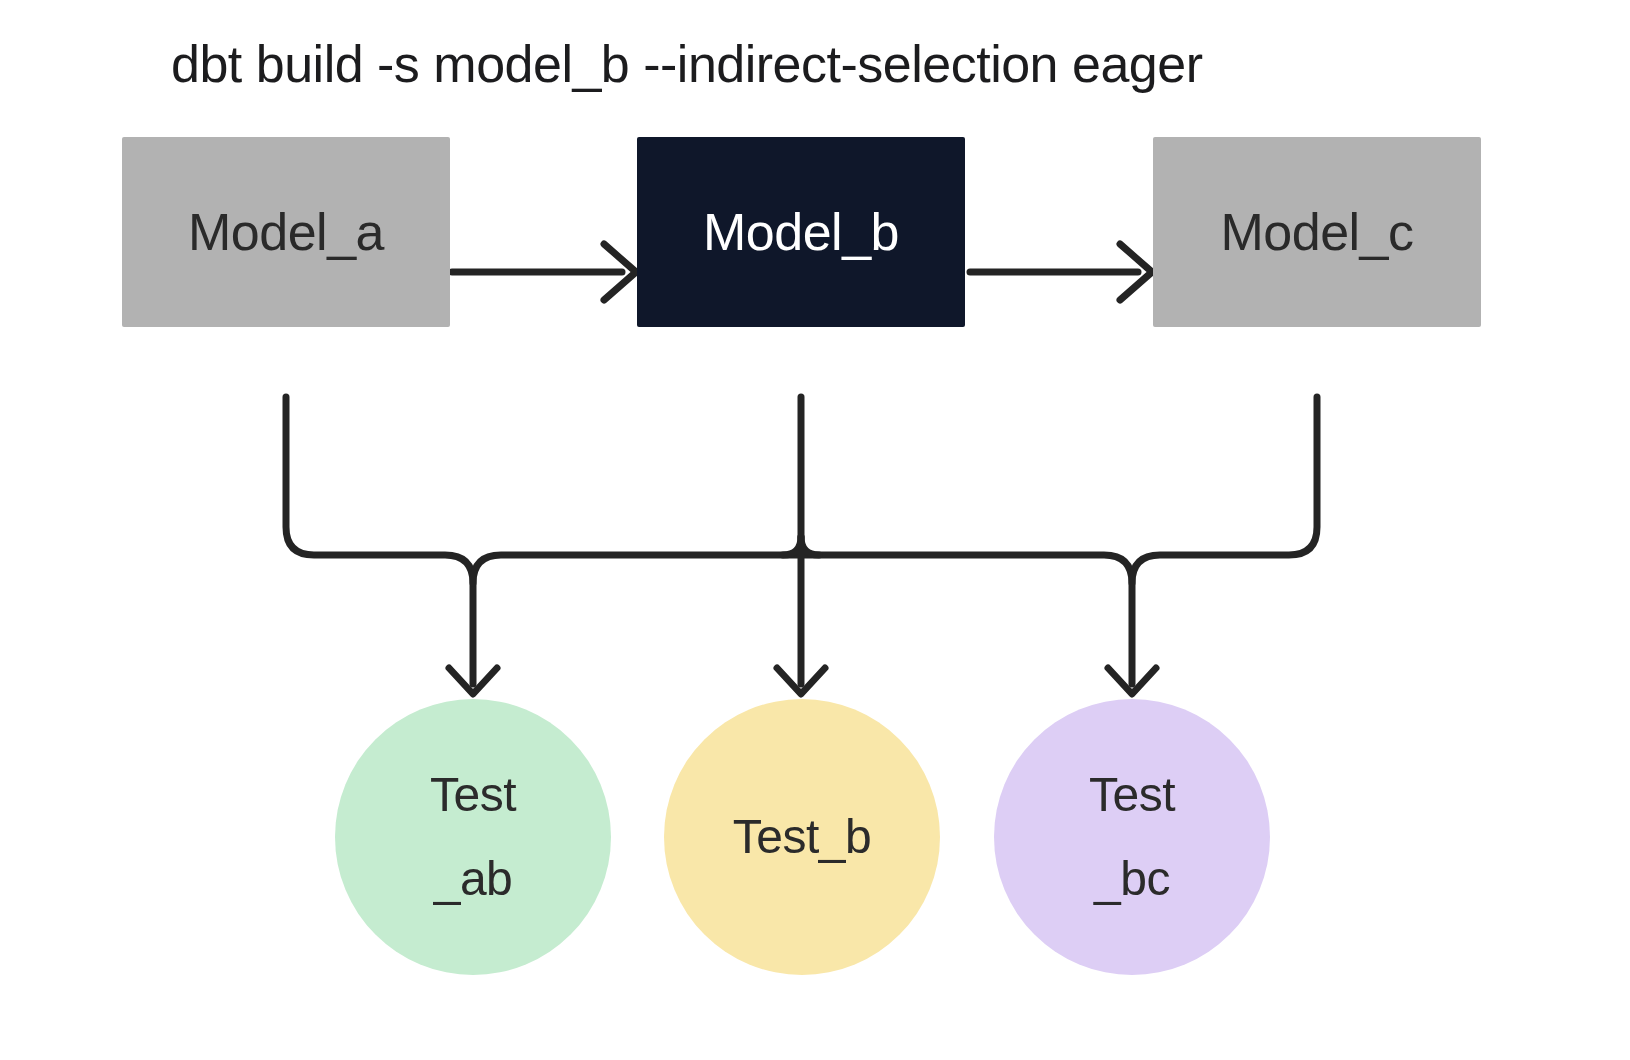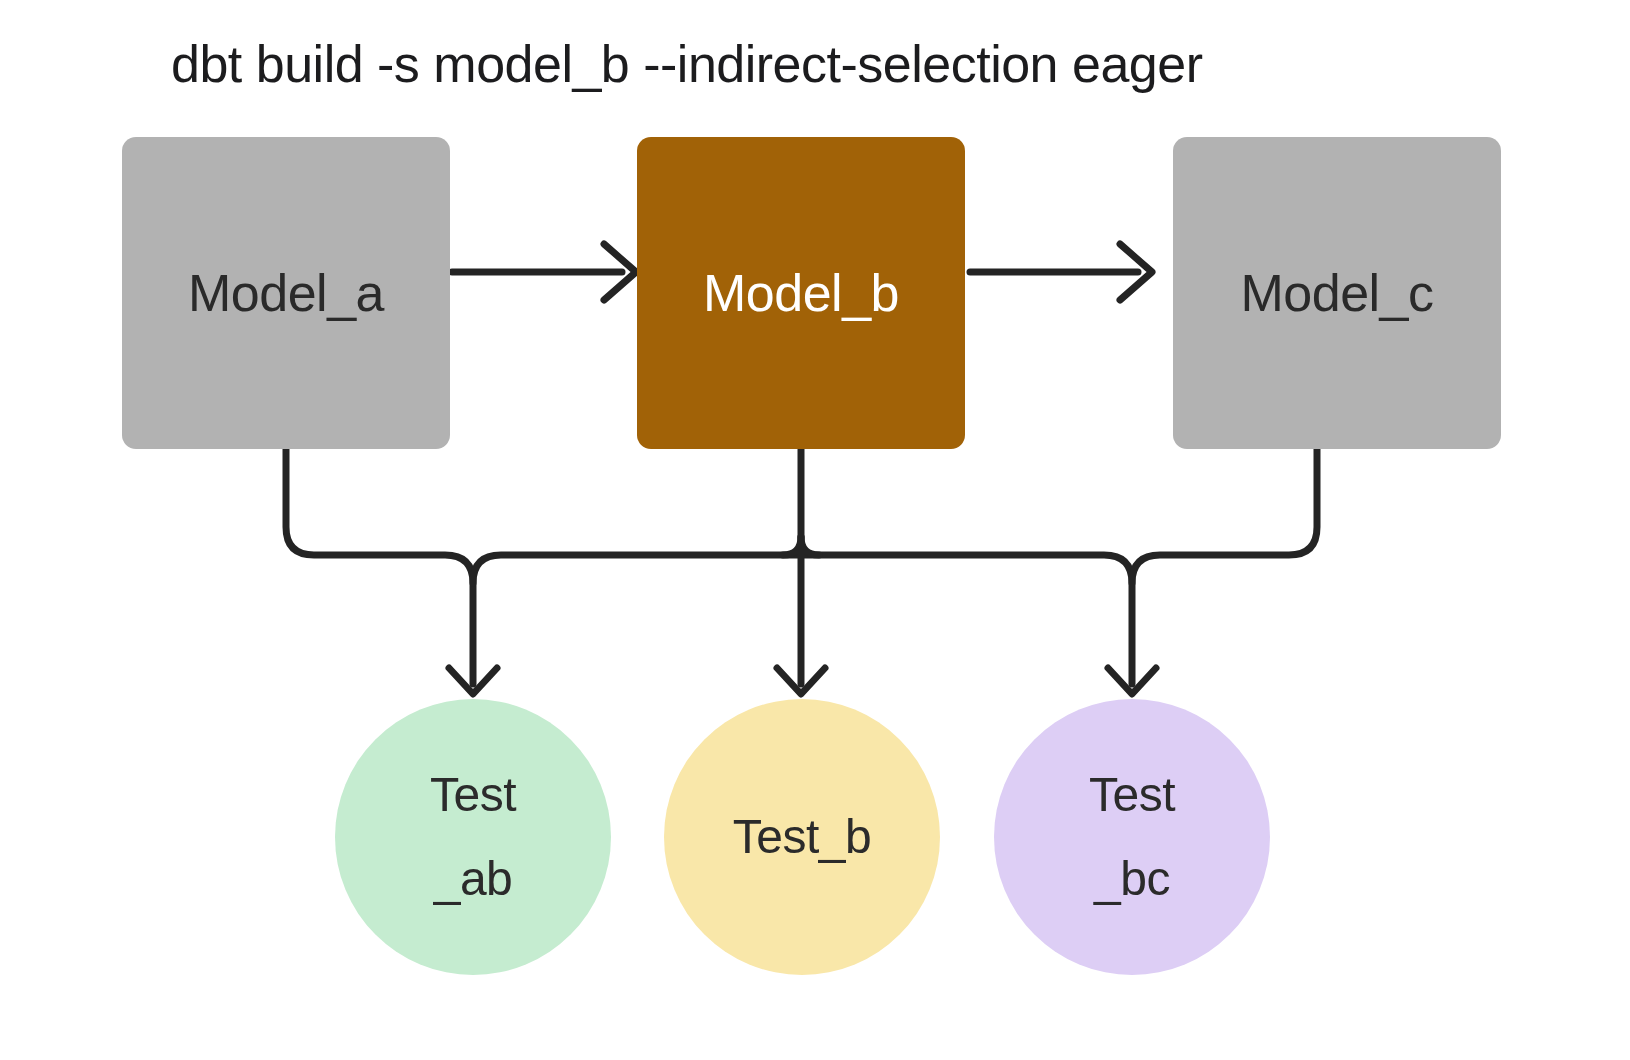--- a/index.html
+++ b/index.html
@@ -20,26 +20,26 @@
     white-space:nowrap;
   }
   .edges{position:absolute;left:0;top:0;}
   .edge{stroke:#242424;stroke-width:7;fill:none;stroke-linecap:round;stroke-linejoin:round;}
   .node{
     position:absolute;
     display:flex;align-items:center;justify-content:center;
     font-size:52px;font-weight:500;letter-spacing:-0.5px;
     color:#2a2a2a;
   }
-  .model{width:328px;height:312px;top:137px;border-radius:14px;}
+  .model{width:328px;height:190px;top:137px;border-radius:2px;}
   .model-gray{background:#b2b2b2;}
-  .model-blue{background:#a16207;color:#ffffff;}
+  .model-blue{background:#0f172a;color:#ffffff;}
   .model-a{left:122px;}
   .model-b{left:637px;}
-  .model-c{left:1153px;margin-left:20px;}
+  .model-c{left:1153px;}
   .test{
     width:276px;height:276px;top:699px;border-radius:50%;
     flex-direction:column;
     font-size:48px;letter-spacing:-0.5px;
     color:#2b2b2b;text-align:center;
   }
   .test .tline{line-height:84px;}
   .test .tline:empty{display:none;}
   .test-ab{left:335px;background:#c5ecd0;}
   .test-b{left:664px;background:#f9e7a9;}

